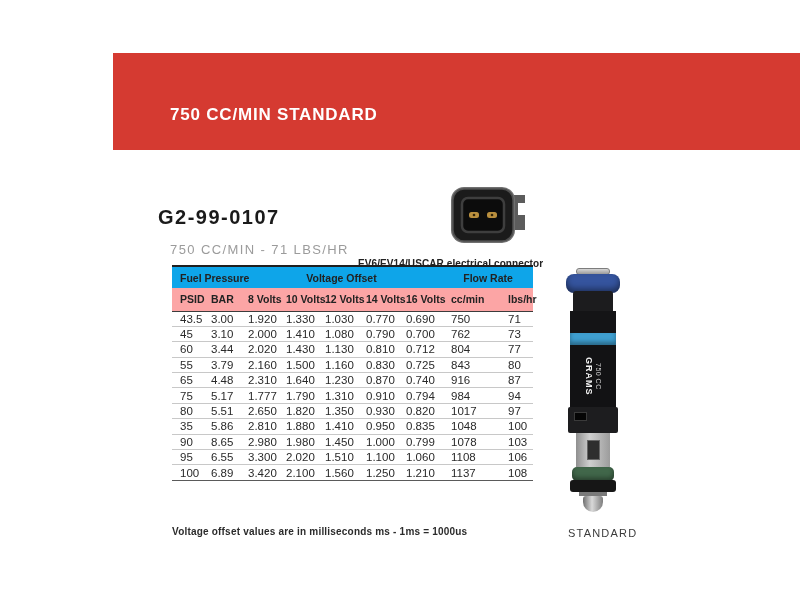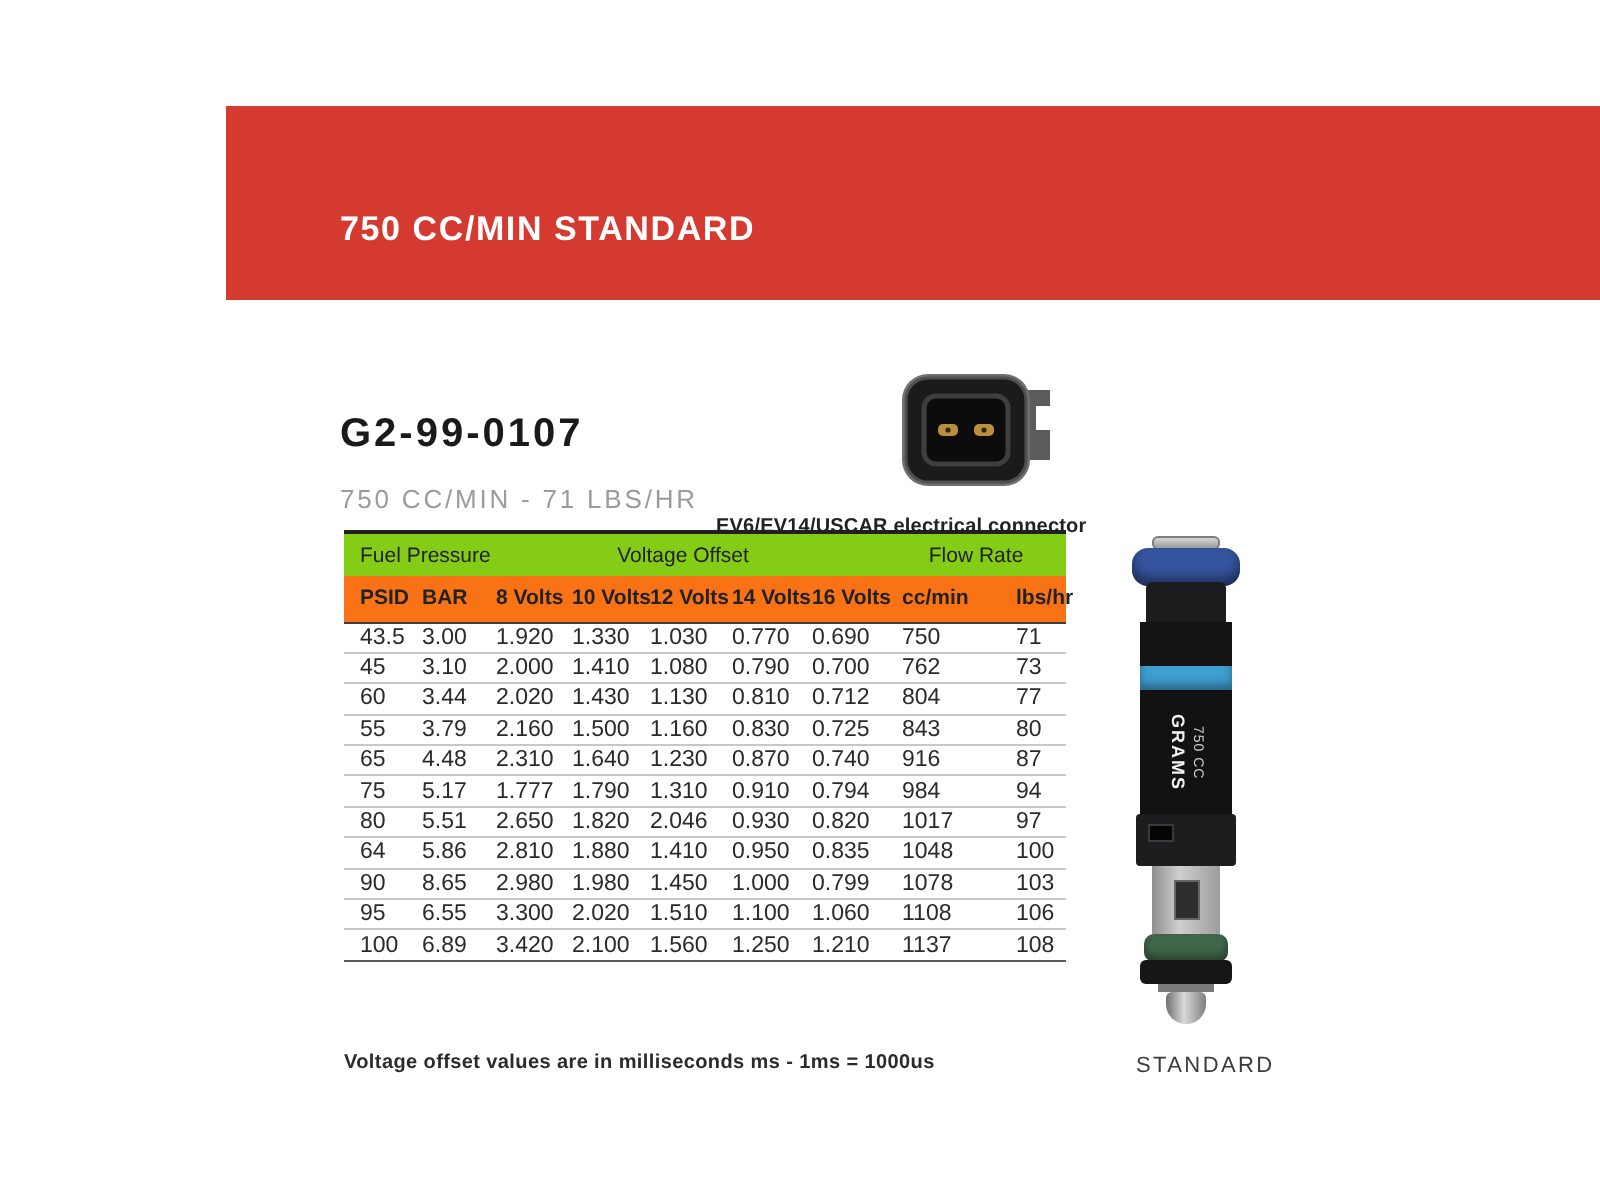--- a/index.html
+++ b/index.html
@@ -7,39 +7,39 @@
               font-family:"Liberation Sans", sans-serif; }
   #page { position:relative; width:800px; height:600px; background:#fff; }
 
   
   .banner { position:absolute; left:113px; top:53px; width:687px; height:97px;
             background:var(--accent,#d53a31);padding-left:40px; }
   .banner h1 { position:absolute; left:57px; top:52px; color:#ffffff;
                font-size:17px; font-weight:bold; letter-spacing:.8px; }
 
   
-  .part-number { position:absolute; left:170px; top:206px; font-size:20px;
+  .part-number { position:absolute; left:158px; top:206px; font-size:20px;
                  font-weight:bold; color:#1a1a1a; letter-spacing:1.5px; }
   .part-subtitle { position:absolute; left:170px; top:242px; font-size:13px;
                    color:#9b9b9b; letter-spacing:1.4px; }
 
   
   .connector-icon { position:absolute; left:450px; top:186px; }
   .connector-label { position:absolute; left:358px; top:258px; font-size:10px;
                      font-weight:bold; color:#222; white-space:nowrap; letter-spacing:.1px; }
 
   
   table.spec { position:absolute; left:172px; top:265px; width:361px;
                border-collapse:collapse; table-layout:fixed; }
   table.spec th, table.spec td { text-align:left; padding-left:8px; white-space:nowrap; }
-  tr.group-row th { background:#84cc16; border-top:2.5px solid #1f1f1f;
-                    height:22px; font-size:10.5px; font-weight:normal; color:#222; }
+  tr.group-row th { background:#0ea5e9; border-top:2.5px solid #1f1f1f;
+                    height:22px; font-size:10.5px; font-weight:bold; color:#222; }
   tr.group-row th.centered { text-align:center; padding-left:0; }
   tr.subhead-row th { height:23px; font-size:10.5px; font-weight:bold; color:#222;
-                      border-bottom:1.5px solid #3c3c3c; background:#f97316; }
+                      border-bottom:1.5px solid #3c3c3c; background:#fca5a5; }
   table.spec td { height:15.4px; font-size:11.5px; color:#2a2a2a;
                   border-bottom:1px solid #c8c8c8; }
   table.spec tbody tr:last-child td { border-bottom:1.5px solid #5a5a5a; }
 
   
   .note { position:absolute; left:172px; top:526px; font-size:10px;
           font-weight:bold; color:#2b2b2b; letter-spacing:.2px; }
 
   
   .injector { position:absolute; left:553px; top:268px; width:80px;
@@ -193,28 +193,28 @@
           <td>0.910</td>
           <td>0.794</td>
           <td>984</td>
           <td>94</td>
         </tr>
         <tr>
           <td>80</td>
           <td>5.51</td>
           <td>2.650</td>
           <td>1.820</td>
-          <td>2.046</td>
+          <td>1.350</td>
           <td>0.930</td>
           <td>0.820</td>
           <td>1017</td>
           <td>97</td>
         </tr>
         <tr>
-          <td>64</td>
+          <td>35</td>
           <td>5.86</td>
           <td>2.810</td>
           <td>1.880</td>
           <td>1.410</td>
           <td>0.950</td>
           <td>0.835</td>
           <td>1048</td>
           <td>100</td>
         </tr>
         <tr>

